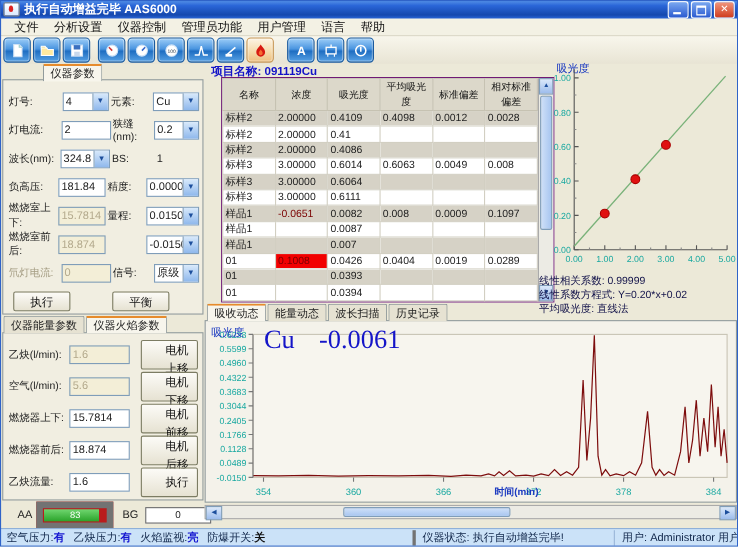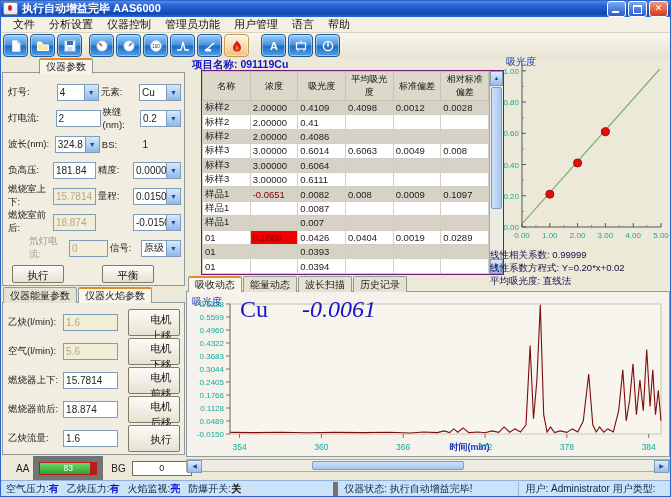--- a/index.html
+++ b/index.html
@@ -48,21 +48,21 @@
     padding:1px 6px 0;font-size:10px;background:#e6e2d2;margin-right:1px;vertical-align:bottom;}
   .tab.active{background:#f7f5ec;border-top:2px solid #e68b2c;padding-top:0;}
   
   #inst-tab{position:absolute;left:3px;top:58px;z-index:2;margin-left:36px;}
   #inst-panel{position:absolute;left:2px;top:72px;width:183px;height:214px;border:1px solid #919b9c;
     background:#f1eee1;box-sizing:border-box;padding:6px 3px 0 5px;}
   .f-row{display:flex;align-items:center;height:26px;}
   .f-label{font-size:9.5px;color:#222;}
   .f-label.l{width:56px;}
   .f-label.r{width:44px;margin-left:2px;}
-  .f-label.dim{color:#a49c82;margin-left:21px;}
+  .f-label.dim{color:#a49c82;}
   .f-ctrl-l{width:46px;}
   .f-ctrl-r{width:46px;}
   .f-static{font-size:10px;padding-left:4px;}
   #inst-buttons{display:flex;gap:38px;margin-top:4px;padding-left:4px;}
   #inst-buttons .xp-push{width:52px;height:18px;line-height:17px;}
   #flame-tabs{position:absolute;left:3px;top:287px;z-index:2;}
   #flame-panel{position:absolute;left:2px;top:302px;width:183px;height:153px;border:1px solid #919b9c;
     background:#f1eee1;box-sizing:border-box;padding:5px 4px 0 5px;}
   .fl-row{display:flex;align-items:center;height:29px;}
   .fl-label{width:62px;font-size:9.5px;}
@@ -97,32 +97,32 @@
   #calib-stats{position:absolute;left:490px;top:249px;width:180px;font-size:9.5px;color:#101048;}
   #calib-stats .stat-line{height:13px;white-space:nowrap;}
   
   #dyn-tabs{position:absolute;left:188px;top:276px;z-index:2;}
   #dyn-panel{position:absolute;left:186px;top:291px;width:484px;height:166px;border:1px solid #919b9c;
     background:#f4f2ea;box-sizing:border-box;}
   #dyn-svg{position:absolute;left:186px;top:292px;}
   #dyn-ylabel{position:absolute;left:192px;top:295px;font-size:10px;color:#1a39c0;}
   #cu-read{position:absolute;left:240px;top:296px;font-family:"Liberation Serif","DejaVu Serif",serif;
     font-size:24px;color:#1515c8;}
-  #cu-read .rdval{margin-left:28px;font-style:italic;}
+  #cu-read .rdval{margin-left:16px;}
   #hscroll{position:absolute;left:186px;top:459px;width:484px;height:13px;background:#ecebe4;
     border:1px solid #aaa;box-sizing:border-box;display:flex;}
   #hscroll .sb-btn{width:13px;height:11px;line-height:10px;}
   #hscroll .sb-thumb{width:150px;margin:1px 0 1px 110px;background:linear-gradient(#cfe0f8,#a8c6f0);
     border:1px solid #7f9db9;border-radius:2px;}
   
   #statusbar{position:absolute;left:0;top:480px;width:671px;height:17px;background:#cbe2f8;
     border-top:1px solid #8fb0d8;display:flex;align-items:center;font-size:10px;color:#10264a;
     box-sizing:border-box;}
   #statusbar .seg{padding:0 6px;white-space:nowrap;}
-  #statusbar .seg.mid{border-left:5px solid #737373;margin-left:78px;}
+  #statusbar .seg.mid{border-left:3px solid #737373;margin-left:120px;}
   #statusbar .seg.right{border-left:1px solid #9ab6d8;margin-left:40px;}
   .st-item{margin-right:8px;}
 </style>
 </head>
 <body>
 
 <div class="frame"></div>
 
 <div id="titlebar">
   <span class="appicon"></span>

